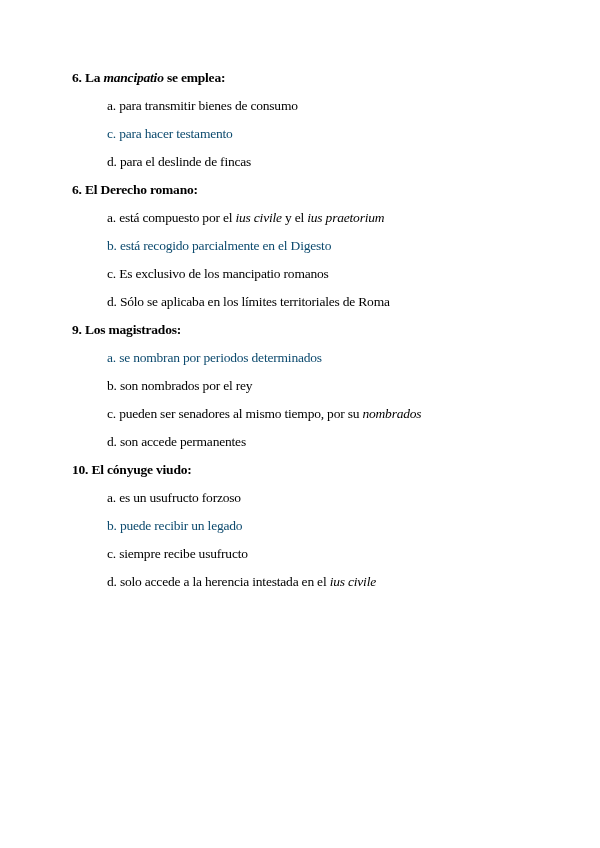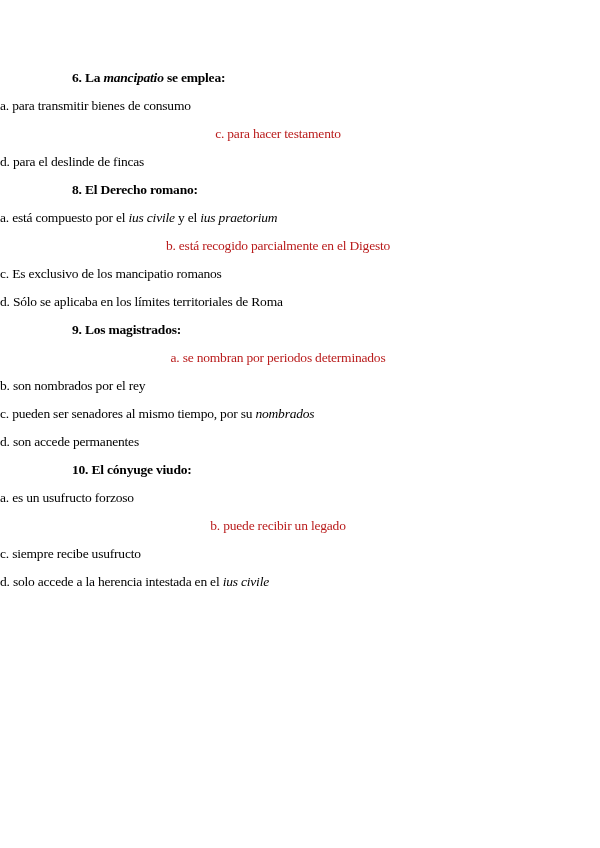--- a/index.html
+++ b/index.html
@@ -29,47 +29,47 @@
     line-height: 28px;
     font-weight: bold;
     letter-spacing: -0.2px;
     white-space: nowrap;
   }
   .q-title i {
     font-weight: bold;
   }
   .q-option {
     margin: 0;
+    padding-left: 107px;
     font-size: 13.5px;
     line-height: 28px;
     font-weight: normal;
     letter-spacing: -0.2px;
     white-space: nowrap;
   }
   .q-option.highlighted {
-    color: #b91c1c;
-    text-align: center;
+    color: #0c4a6e;
   }
 </style>
 </head>
 <body>
 
 <div class="page">
   <div class="content">
 
     <section class="question">
       <h3 class="q-title">6. La <i>mancipatio</i> se emplea:</h3>
       <p class="q-option">a. para transmitir bienes de consumo</p>
       <p class="q-option highlighted">c. para hacer testamento</p>
       <p class="q-option">d. para el deslinde de fincas</p>
     </section>
 
 
     <section class="question">
-      <h3 class="q-title">8. El Derecho romano:</h3>
+      <h3 class="q-title">6. El Derecho romano:</h3>
       <p class="q-option">a. está compuesto por el <i>ius civile</i> y el <i>ius praetorium</i></p>
       <p class="q-option highlighted">b. está recogido parcialmente en el Digesto</p>
       <p class="q-option">c. Es exclusivo de los mancipatio romanos</p>
       <p class="q-option">d. Sólo se aplicaba en los límites territoriales de Roma</p>
     </section>
 
     <section class="question">
       <h3 class="q-title">9. Los magistrados:</h3>
       <p class="q-option highlighted">a. se nombran por periodos determinados</p>
       <p class="q-option">b. son nombrados por el rey</p>

